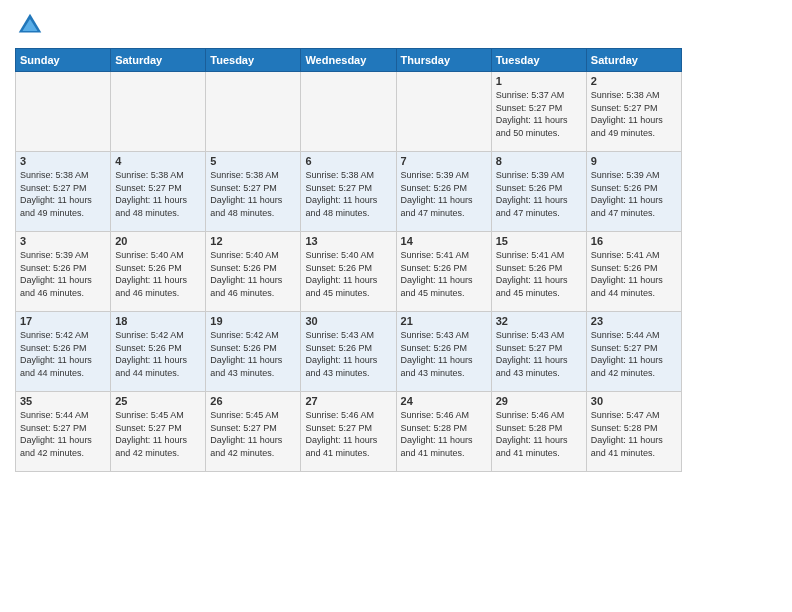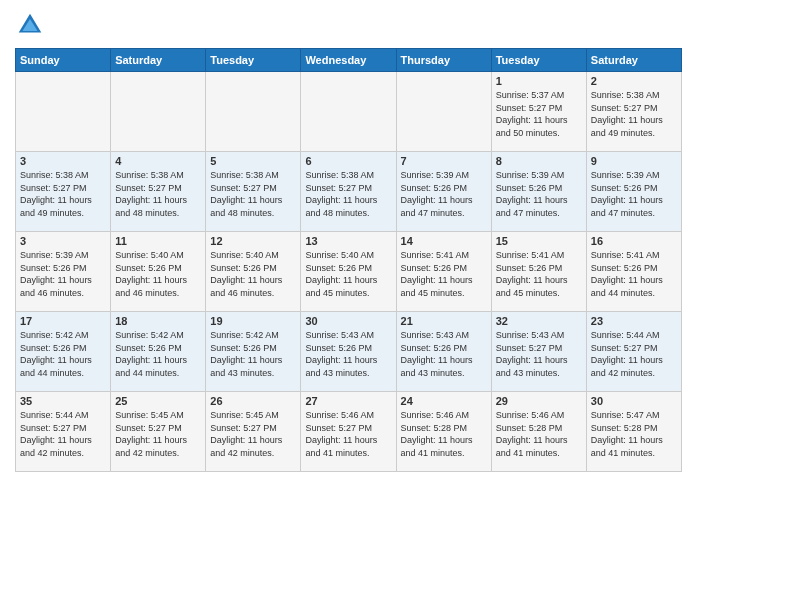--- a/index.html
+++ b/index.html
@@ -201,21 +201,21 @@
         </tr>
         <tr>
           <td>
             <span class="day-num">3</span>
             <div class="day-info" style="white-space: pre-line;">Sunrise: 5:39 AM
 Sunset: 5:26 PM
 Daylight: 11 hours
 and 46 minutes.</div>
           </td>
           <td>
-            <span class="day-num">11</span>
+            <span class="day-num">20</span>
             <div class="day-info" style="white-space: pre-line;">Sunrise: 5:40 AM
 Sunset: 5:26 PM
 Daylight: 11 hours
 and 46 minutes.</div>
           </td>
           <td>
             <span class="day-num">12</span>
             <div class="day-info" style="white-space: pre-line;">Sunrise: 5:40 AM
 Sunset: 5:26 PM
 Daylight: 11 hours

